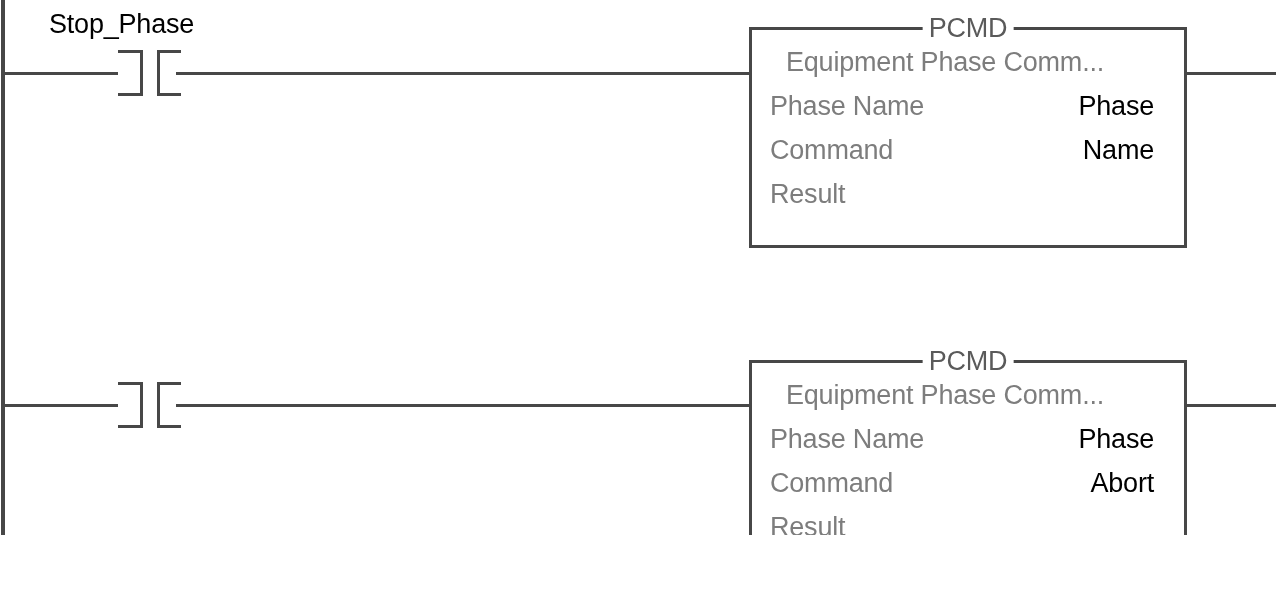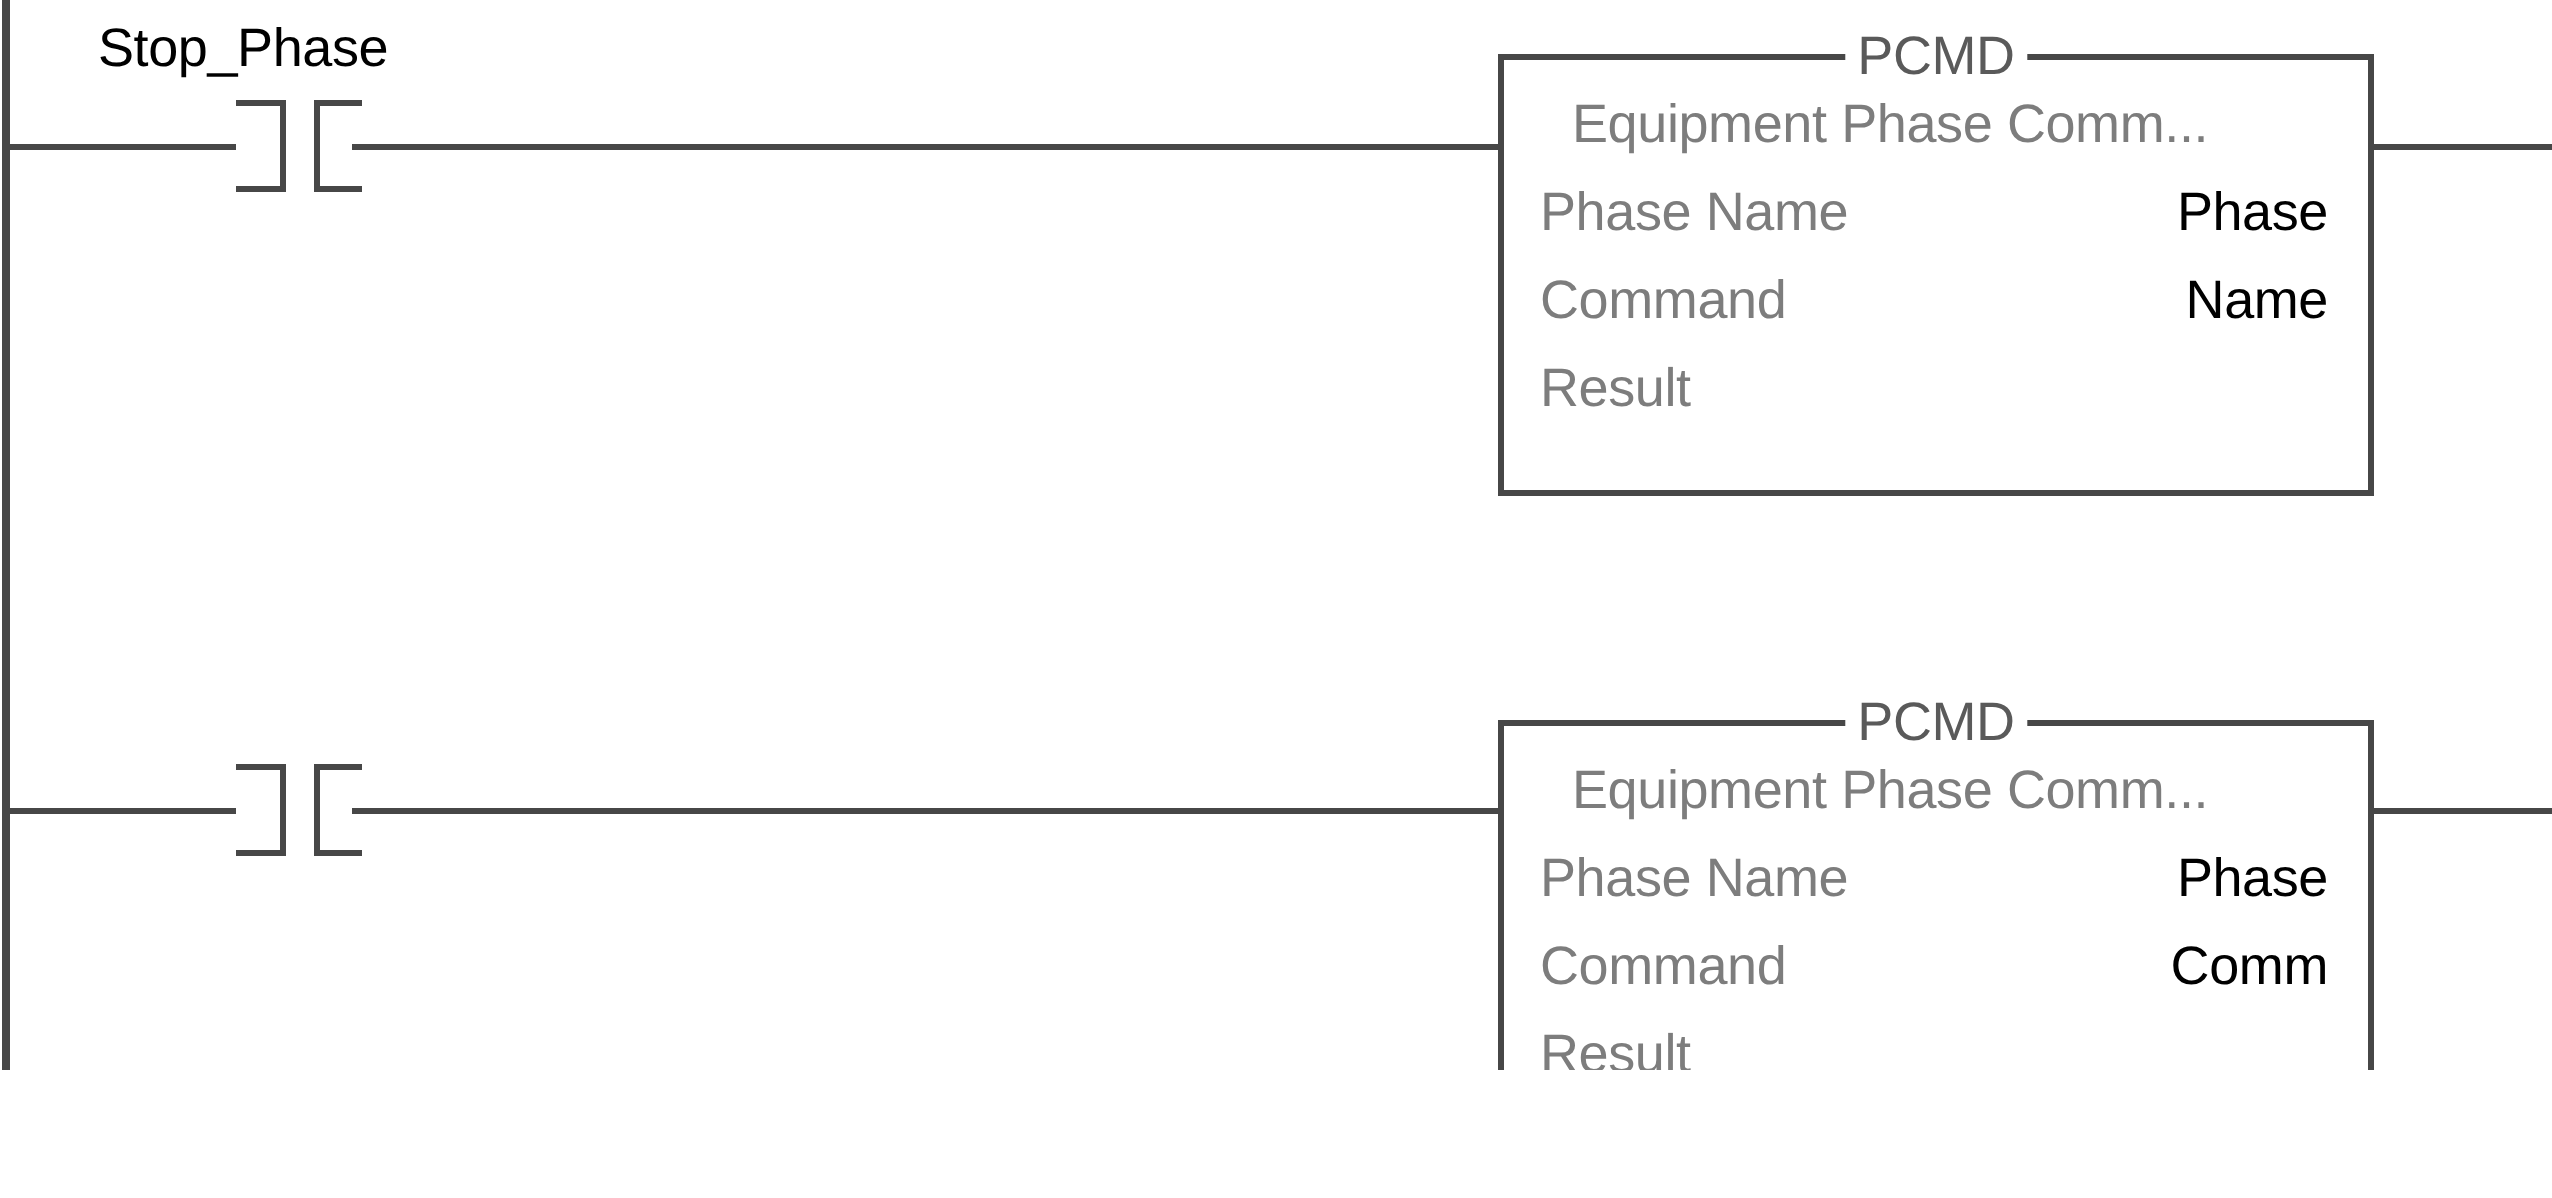--- a/index.html
+++ b/index.html
@@ -96,21 +96,21 @@
     top: 17px;
     font-size: 27px;
     line-height: 30px;
     color: #7d7d7d;
     white-space: nowrap;
     letter-spacing: -0.2px;
   }
   .param-row {
     position: absolute;
     left: 18px;
-    right: 20px;
+    right: 30px;
     height: 30px;
     display: flex;
     align-items: baseline;
     justify-content: space-between;
   }
   .param-name {
     font-size: 27px;
     line-height: 30px;
     color: #7d7d7d;
     white-space: nowrap;
@@ -187,21 +187,21 @@
     <div class="block-title">PCMD</div>
     <div class="block-desc">Equipment Phase Comm...</div>
 
     <div class="param-row" style="top:61px;">
       <span class="param-name">Phase Name</span>
       <span class="param-value">Phase</span>
     </div>
 
     <div class="param-row" style="top:105px;">
       <span class="param-name">Command</span>
-      <span class="param-value">Comm</span>
+      <span class="param-value">Abort</span>
     </div>
 
     <div class="param-row" style="top:149px;">
       <span class="param-name">Result</span>
     </div>
   </div>
 
 </div>
 
 </body></html>

